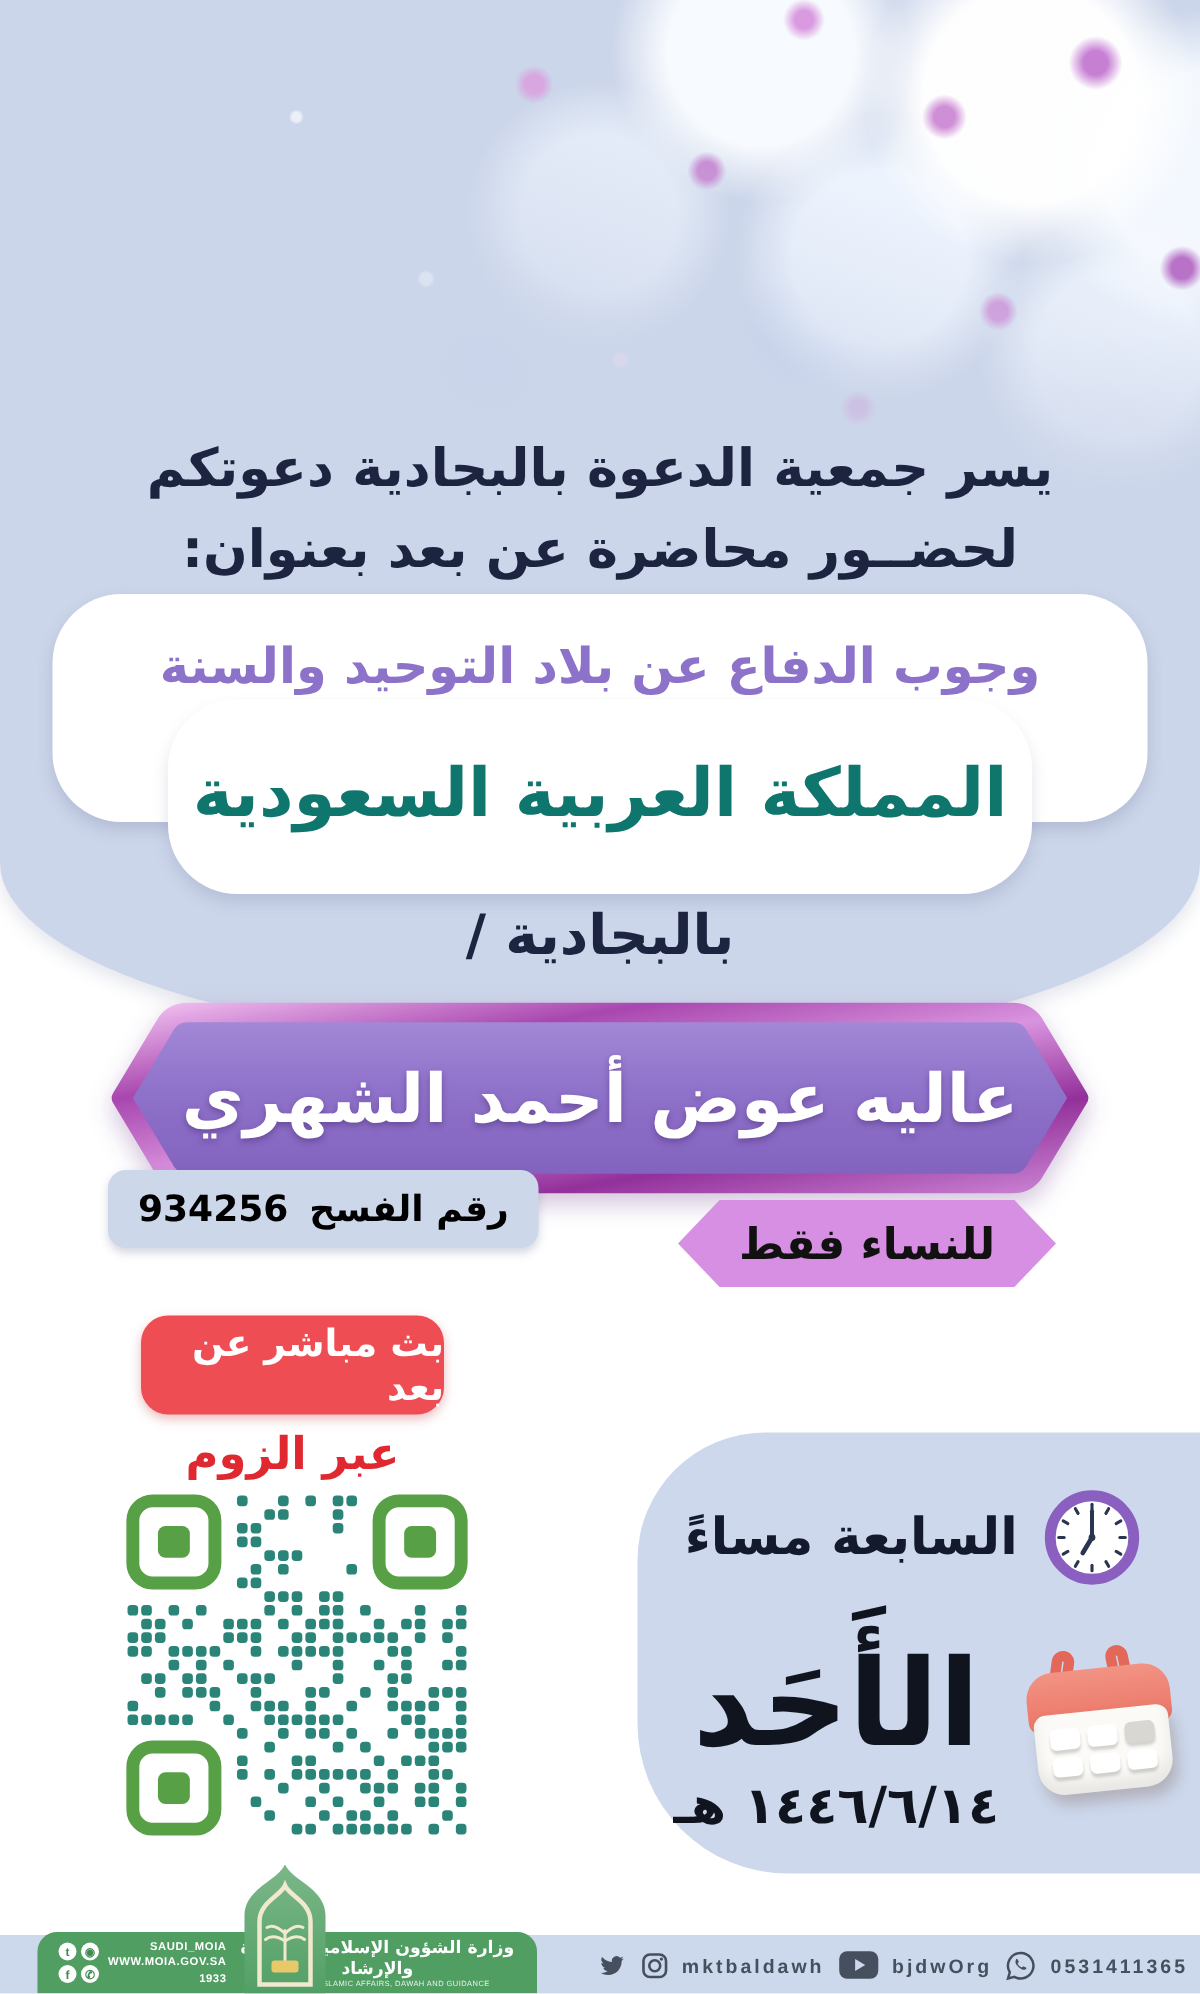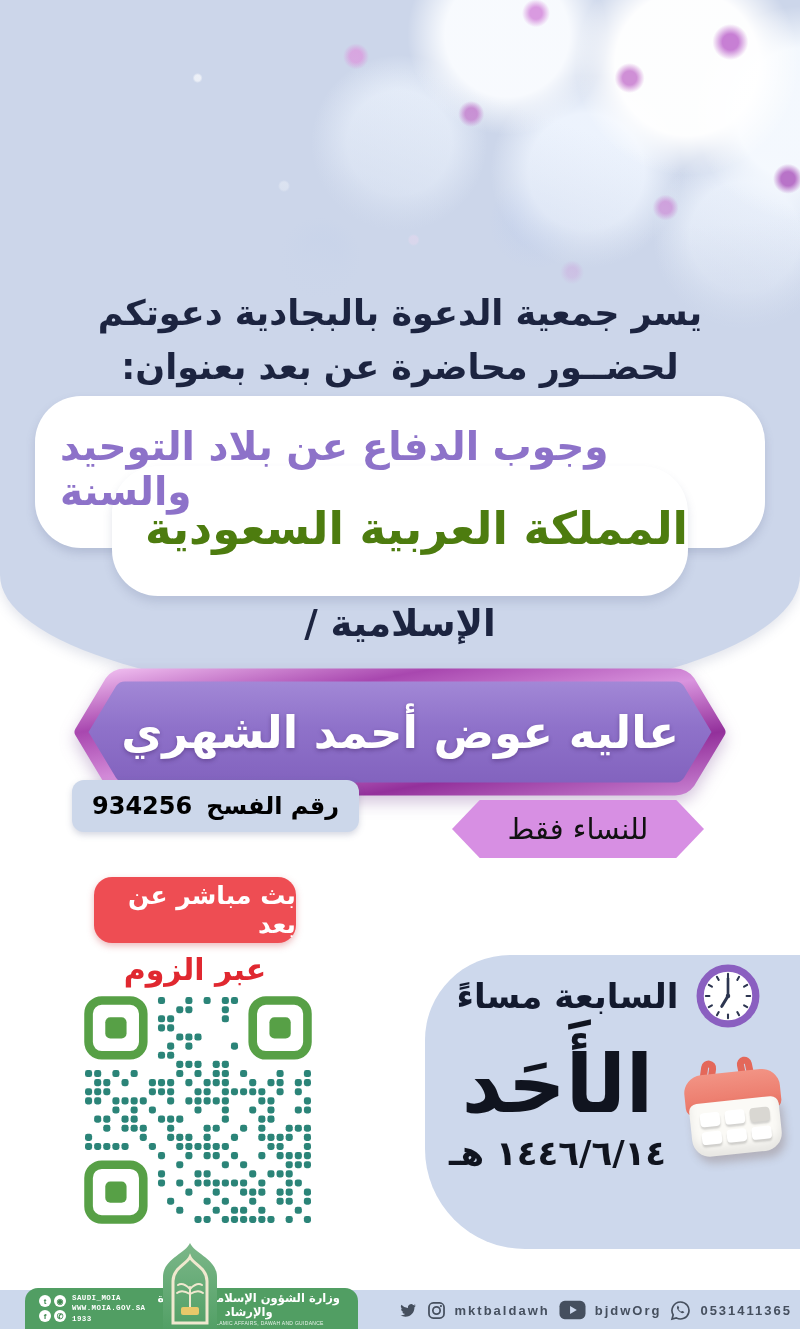--- a/index.html
+++ b/index.html
@@ -54,56 +54,56 @@
 
   
   .invite { position:absolute; top:286px; left:0; width:100%; text-align:center;
     color:#1c2440; font-weight:800; font-size:35px; line-height:1.55; z-index:2; }
 
   
   .bubble-top { position:absolute; left:35px; top:396px; width:730px; height:152px; background:#fff;
     border-radius:46px; z-index:2; box-shadow:0 5px 10px rgba(90,100,140,.22); }
   .bubble-bottom { position:absolute; left:112px; top:466px; width:576px; height:130px; background:#fff;
     border-radius:46px; z-index:2; box-shadow:0 6px 10px rgba(90,100,140,.18); }
-  .lecture-title { position:absolute; left:60px; top:424px; width:680px; text-align:left;
-    color:#8d72c9; font-size:39px; font-weight:800; z-index:3; }
-  .calligraphy { position:absolute; left:112px; top:502px; width:576px; 
-    color:#4d7c0f; font-size:45px; font-weight:800; z-index:3; letter-spacing:-1px; }
+  .lecture-title { position:absolute; left:60px; top:424px; width:680px; text-align:center;
+    color:#8d72c9; font-size:33px; font-weight:800; z-index:3; }
+  .calligraphy { position:absolute; left:112px; top:502px; width:576px; text-align:center;
+    color:#0f766e; font-size:45px; font-weight:800; z-index:3; letter-spacing:-1px; }
 
   .speaker-label { position:absolute; top:602px; left:0; width:100%; text-align:center;
     color:#1c2440; font-size:37px; font-weight:800; z-index:3; }
 
   
   .name-banner { position:absolute; left:55px; top:668px; width:690px; height:128px; z-index:3;
     filter:drop-shadow(0 7px 8px rgba(110,60,140,.3)); }
   .speaker-name { position:absolute; inset:0; display:flex; align-items:center; justify-content:center;
     color:#ffffff; font-size:45px; font-weight:800; text-shadow:0 2px 4px rgba(60,30,95,.4); }
 
   .permit-badge { position:absolute; left:72px; top:780px; height:52px; padding:0 20px; z-index:4;
     background:#ccd7ea; border-radius:12px; display:flex; align-items:center; gap:14px;
     color:#000; font-size:24px; font-weight:800; box-shadow:0 3px 6px rgba(90,100,140,.25); }
   .women-badge { position:absolute; left:452px; top:800px; width:252px; height:58px; z-index:4;
     background:#d78fe3; clip-path:polygon(0 50%, 11% 0, 89% 0, 100% 50%, 89% 100%, 11% 100%);
-    display:flex; align-items:center; justify-content:center; color:#111; font-size:29px; font-weight:400; }
+    display:flex; align-items:center; justify-content:center; color:#111; font-size:29px; font-weight:700; }
 
   
   .live-badge { position:absolute; left:94px; top:877px; width:202px; height:66px; z-index:2;
     background:#ee4d53; border-radius:18px; display:flex; align-items:center; justify-content:center;
     color:#fff; font-size:25px; font-weight:800; box-shadow:0 3px 7px rgba(200,60,70,.35); }
   .via-zoom { position:absolute; left:94px; top:952px; width:202px; text-align:center; z-index:2;
     color:#e02830; font-size:30px; font-weight:800; }
   .qr-wrap { position:absolute; left:84px; top:996px; width:228px; height:228px; z-index:2; }
 
   
   .time-blob { position:absolute; left:425px; top:955px; width:375px; height:294px; z-index:2;
-    background:#cdd8ec; border-radius:85px 0 0 100px; padding:8px 18px 0 10px; }
+    background:#cdd8ec; border-radius:85px 0 0 100px; padding:37px 18px 0 10px; }
   .time-row { display:flex; align-items:center; justify-content:center; gap:16px; }
   .time-text { color:#131a2e; font-size:34px; font-weight:800; }
   .day-row { display:flex; align-items:center; gap:6px; margin-top:14px; }
-  .day-col { flex:1; text-align:center; }
+  .day-col { flex:1; text-align:center;margin-top:22px; }
   .day-text { color:#10141f; font-size:80px; font-weight:800; line-height:1.05; letter-spacing:-2px; }
   .date-text { color:#10141f; font-size:34px; font-weight:800; margin-top:6px; }
 
   
   .calendar { position:relative; width:96px; height:96px; transform:rotate(-6deg); flex:0 0 96px; }
   .cal-ring { position:absolute; top:-2px; width:15px; height:27px; border:7px solid #e4685a; border-radius:10px; }
   .cal-ring.r1 { left:18px; transform:rotate(14deg); }
   .cal-ring.r2 { left:56px; transform:rotate(-6deg); }
   .cal-top { position:absolute; top:12px; left:0; right:0; height:40px;
     background:linear-gradient(#f29384,#ea7465); border-radius:18px 18px 8px 8px; }
@@ -118,22 +118,22 @@
   .social-row { position:absolute; right:8px; top:1292px; height:36px; z-index:3;
     display:flex; direction:ltr; align-items:center; gap:9px;
     color:#454f5e; font-family:"Liberation Sans", sans-serif; font-weight:700; font-size:13px; letter-spacing:2px; white-space:nowrap; }
   .social-row svg { display:block; }
 
   .footer-green { position:absolute; left:25px; top:1288px; width:333px; height:41px; z-index:3;
     background:#519e63; border-radius:13px 13px 0 0; display:flex; direction:ltr; align-items:center; padding:0 8px 0 14px; }
   .mini-icons { display:grid; grid-template-columns:12px 12px; grid-auto-rows:12px; gap:3px; margin-right:6px; }
   .mic { width:12px; height:12px; border-radius:50%; background:#fff; color:#3f8a50; font-size:8px; font-weight:800;
     display:flex; align-items:center; justify-content:center; font-family:"Liberation Sans", sans-serif; }
-  .moia-text { color:#fff; font-family:Liberation Mono, monospace; font-weight:700; font-size:7.5px;
-    line-height:1.35; letter-spacing:.4px; }
+  .moia-text { color:#fff; font-family:Liberation Sans, sans-serif; font-weight:700; font-size:7.5px;
+    line-height:1.35; letter-spacing:.4px;text-align:right; }
   .ministry-block { margin-left:auto; text-align:center; direction:rtl; padding-left:2px; }
   .ministry-ar { color:#fff; font-size:11.5px; font-weight:800; }
   .ministry-en { color:#e8f2ea; font-family:"Liberation Sans", sans-serif; font-size:5px; letter-spacing:.3px; margin-top:1px; }
   .mosque-logo { position:absolute; left:155px; top:1243px; width:70px; height:92px; z-index:4; }
 </style>
 </head>
 <body>
 
 <div class="poster">
 
@@ -171,21 +171,21 @@
   <div class="invite">
     <div>يسر جمعية الدعوة بالبجادية دعوتكم</div>
     <div>لحضــور محاضرة عن بعد بعنوان:</div>
   </div>
 
   <div class="bubble-top"></div>
   <div class="bubble-bottom"></div>
   <div class="lecture-title">وجوب الدفاع عن بلاد التوحيد والسنة</div>
   <div class="calligraphy">المملكة العربية السعودية</div>
 
-  <div class="speaker-label">الإسلامية /</div>
+  <div class="speaker-label">بالبجادية /</div>
 
   <div class="name-banner">
     <svg width="690" height="128" viewBox="0 0 690 128">
       <defs>
         <linearGradient id="metalG" x1="0" y1="0" x2="1" y2="1">
           <stop offset="0" stop-color="#eebbee"></stop>
             <stop offset="0.25" stop-color="#a847af"></stop>
           <stop offset="0.5" stop-color="#d994de"></stop>
             <stop offset="0.75" stop-color="#93309b"></stop>
           <stop offset="1" stop-color="#c77fd0"></stop>

